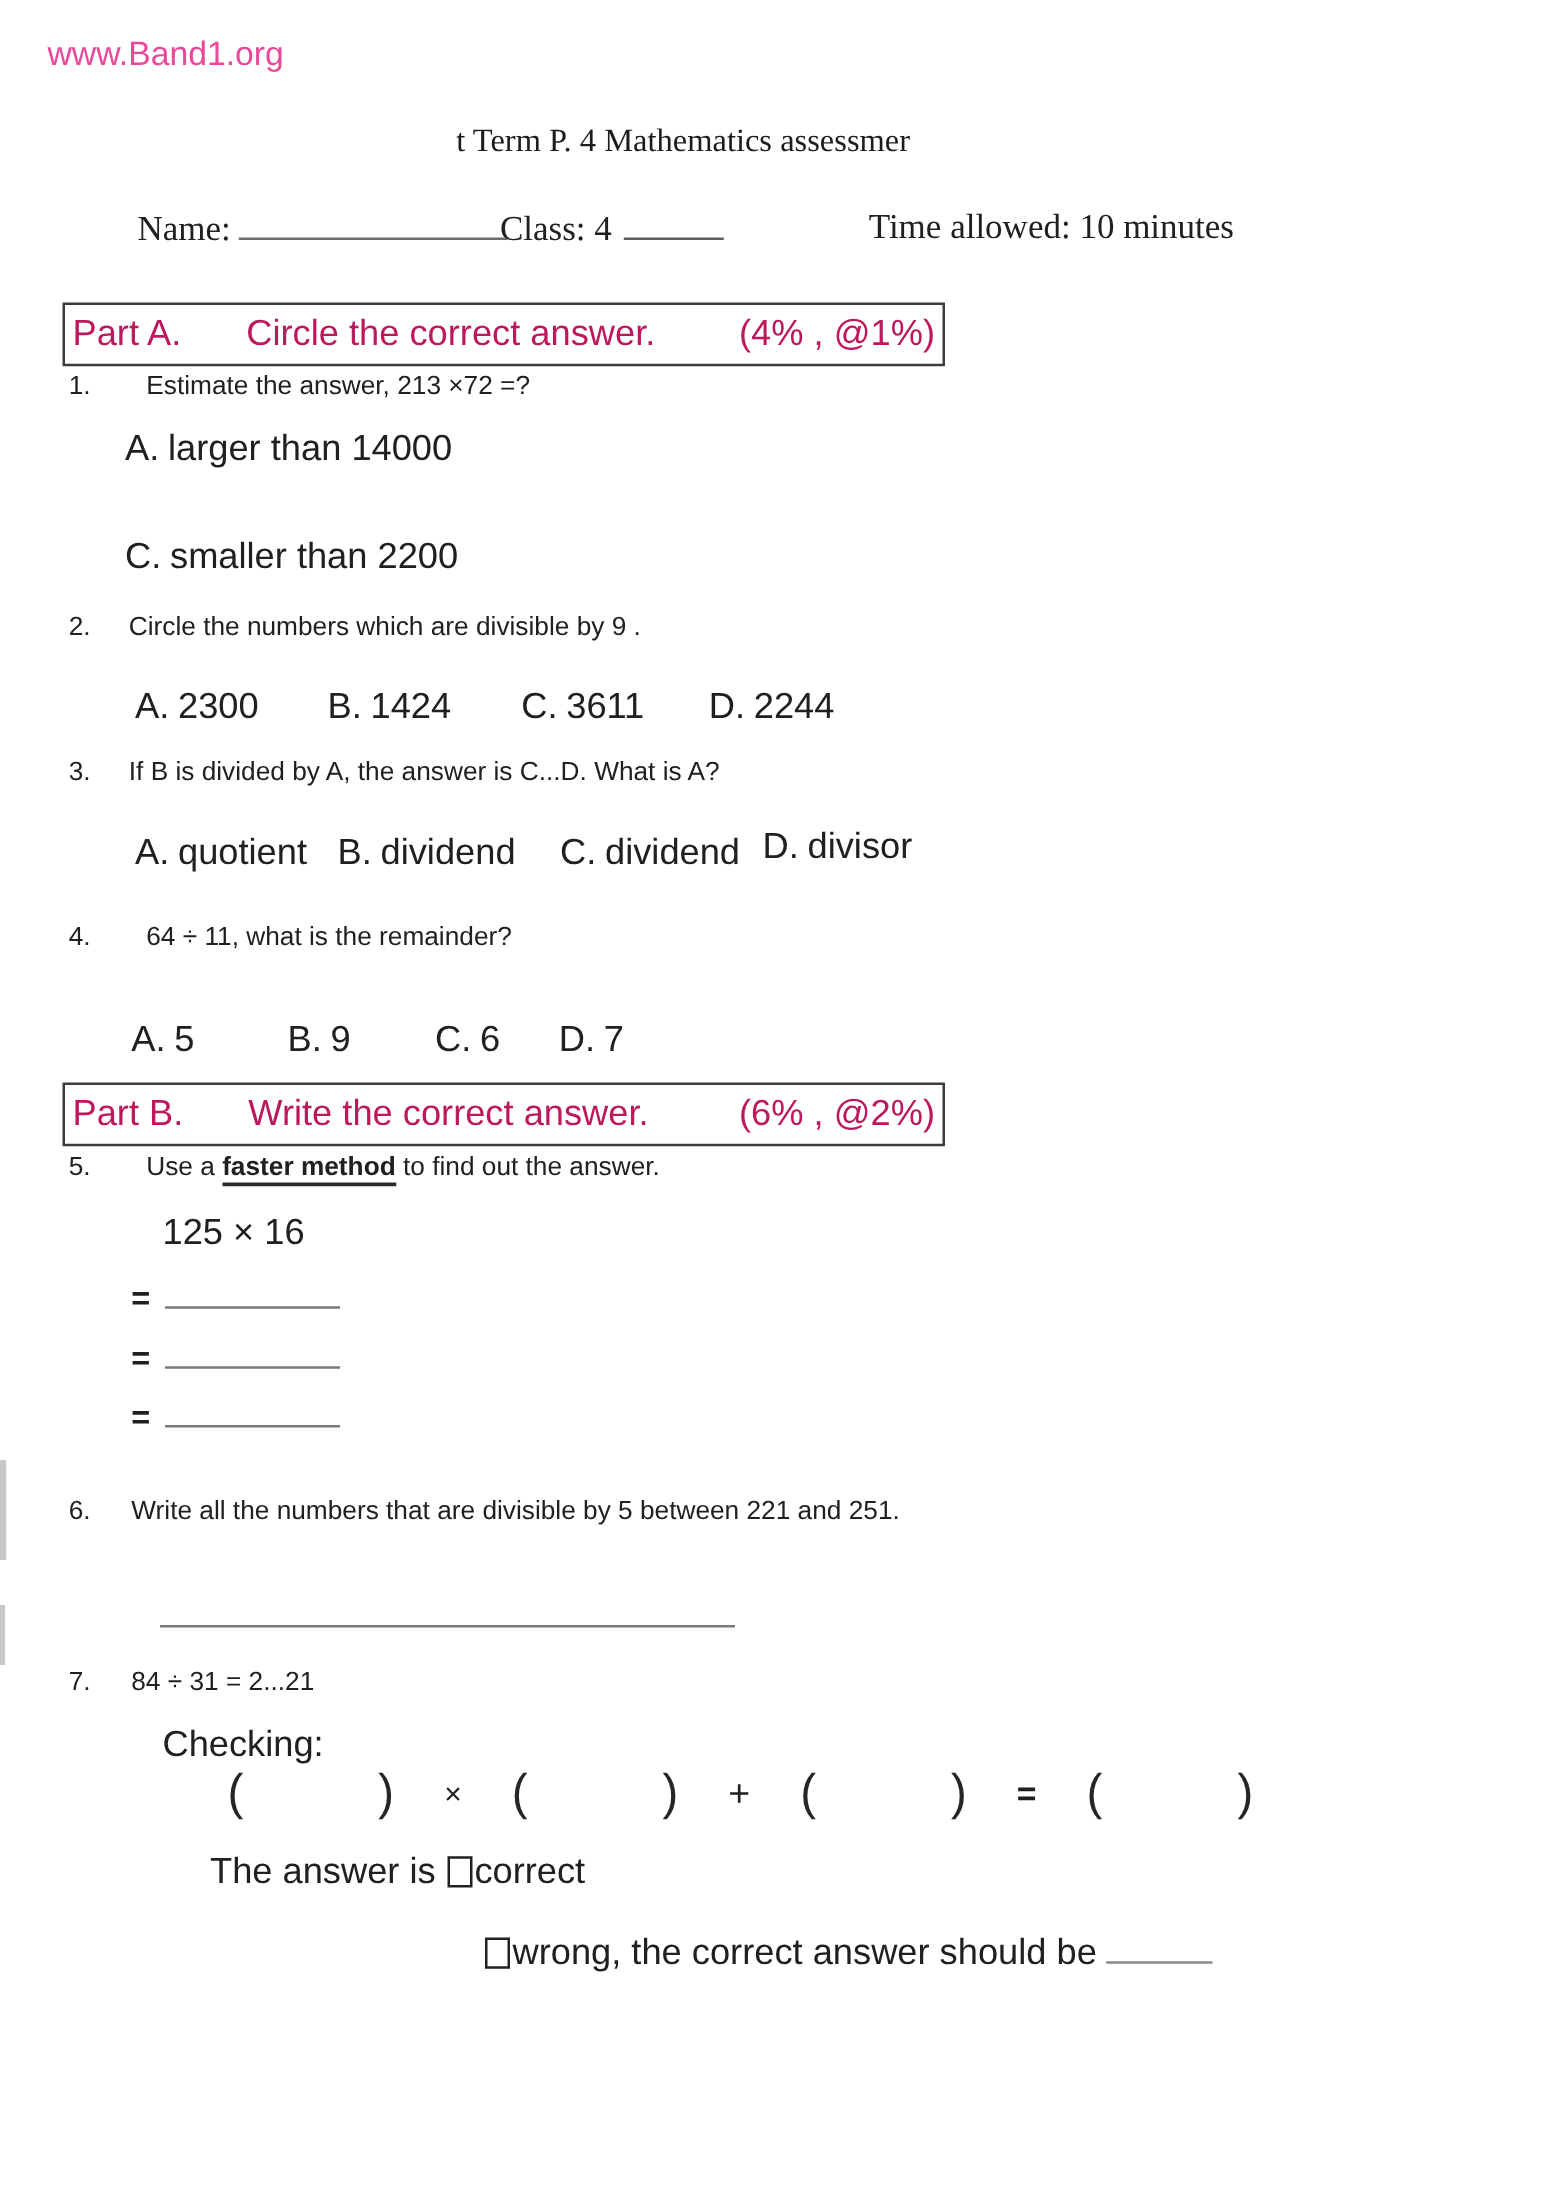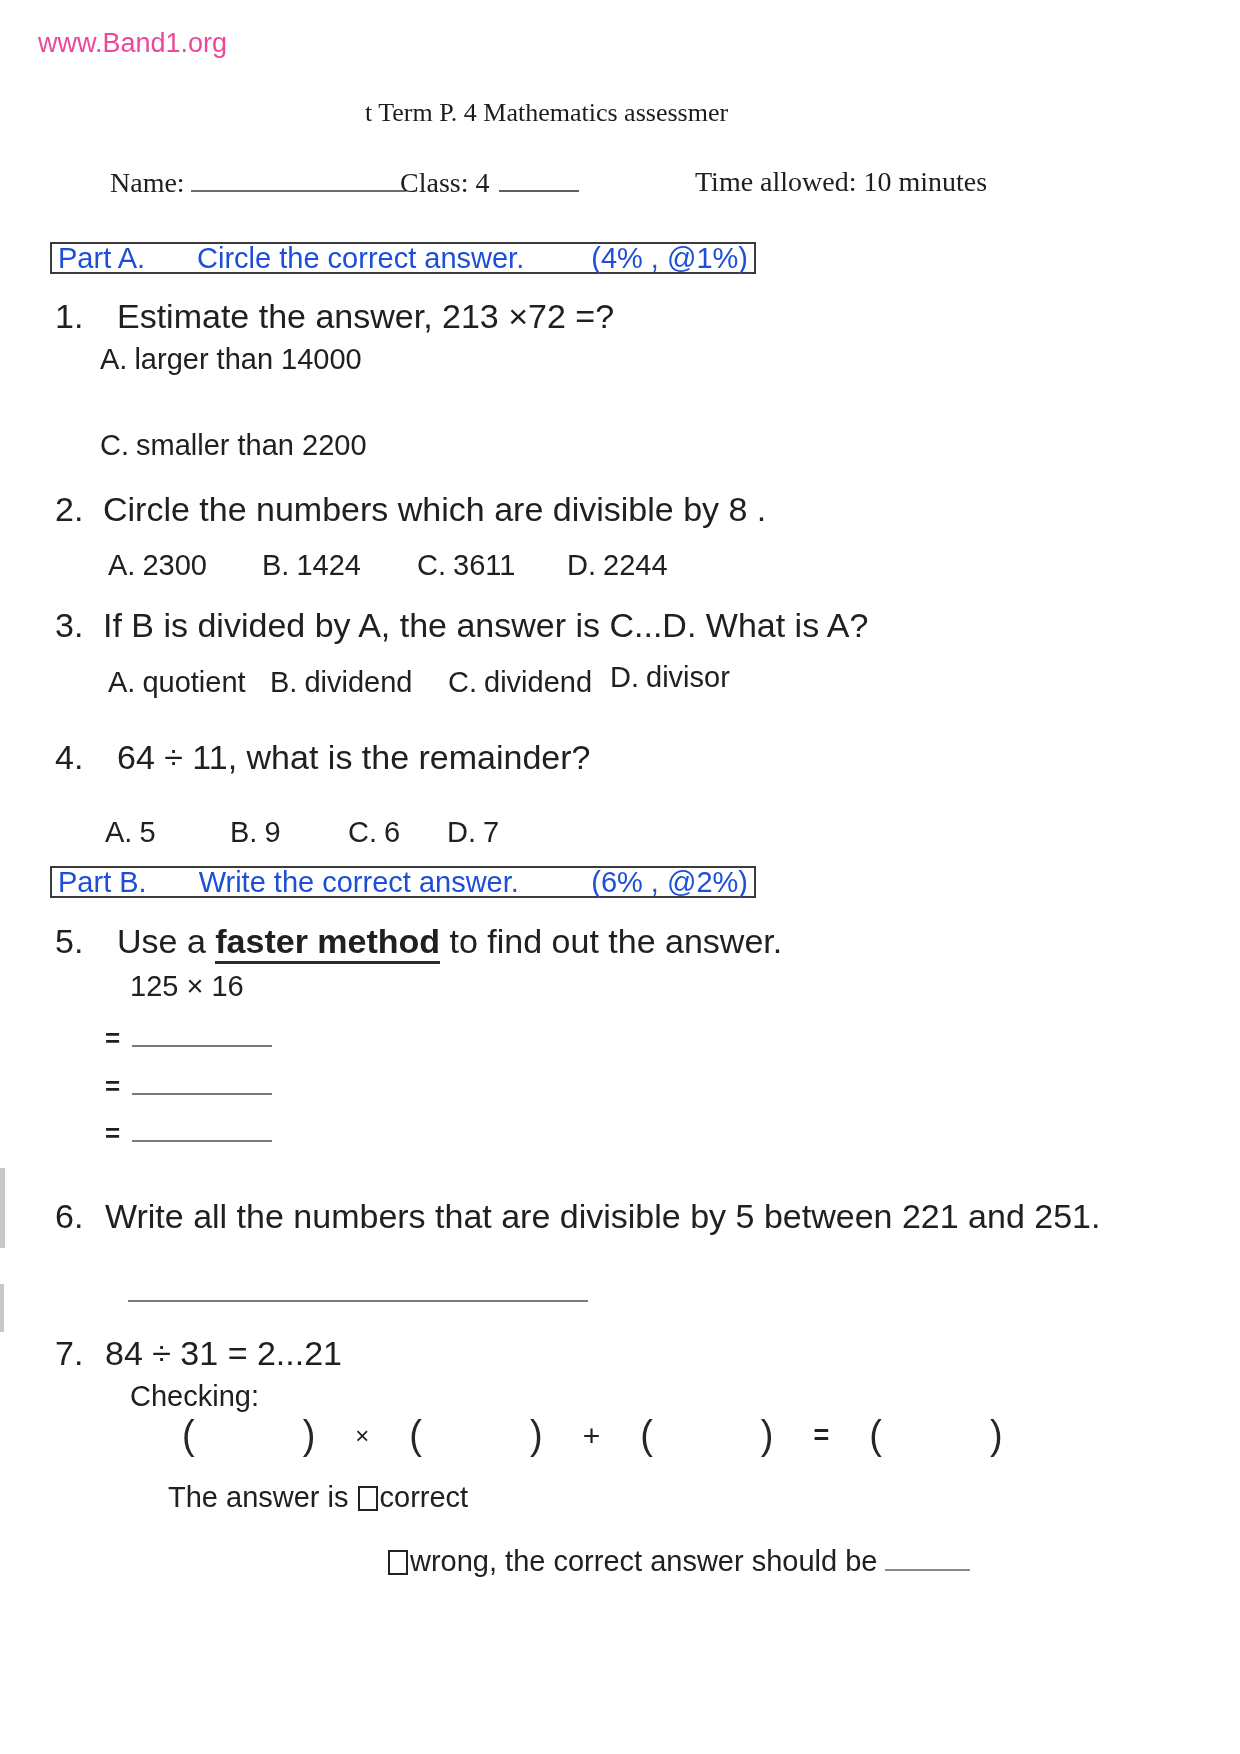--- a/index.html
+++ b/index.html
@@ -21,33 +21,33 @@
 
   .name-row { top: 166px; font-size: 28px; }
   .name-group { left: 62px; margin-left: 48px; }
   .class-group { left: 400px; }
   .time-label { left: 695px; }
   .blank { display: inline-block; border-bottom: 2px solid #5f5f5f; vertical-align: baseline; }
   .name-blank { width: 215px; height: 24px; margin-left: 6px; border-bottom-color: #6e6e6e; }
   .class-blank { width: 80px; height: 24px; margin-left: 10px; }
 
   .part-box {
-    left: 50px; width: 706px; height: 32px;
+    left: 50px; width: 706px; height: 51px;
     border: 2px solid #3c3c3c;
     display: flex; align-items: center;
-    font-size: 29px; color: #1d4ed8;
+    font-size: 29px; color: #be185d;
     padding: 0 4px; box-sizing: border-box;
   }
   .part-a-box { top: 242px; }
   .part-b-box { top: 866px; }
   .part-label { margin-left: 2px; }
   .part-instruction { margin-left: 52px; }
   .part-marks { margin-left: auto; margin-right: 2px; }
 
-  .qrow { left: 55px; font-size: 34px; }
+  .qrow { left: 55px; font-size: 21px; }
   .qnum { display: inline-block; }
   .nw48 { width: 48px; } .nw50 { width: 50px; } .nw62 { width: 62px; }
 
   .opt-v { left: 100px; font-size: 29px; }
   .opt-label { margin-right: 7px; }
   .opt-h { font-size: 29px; }
 
   .em-bold { font-weight: bold; border-bottom: 3px solid #2a2a2a; padding-bottom: 1px; }
 
   .expr { left: 130px; font-size: 29px; }
@@ -114,21 +114,21 @@
     <span class="qnum nw62">1.</span><span>Estimate the answer, 213 ×72 =?</span>
   </div>
   <div class="abs opt-v" style="top:343px">
     <span class="opt-label">A.</span><span>larger than 14000</span>
   </div>
   <div class="abs opt-v" style="top:429px">
     <span class="opt-label">C.</span><span>smaller than 2200</span>
   </div>
 
   <div class="abs qrow" style="top:490px">
-    <span class="qnum nw48">2.</span><span>Circle the numbers which are divisible by 8 .</span>
+    <span class="qnum nw48">2.</span><span>Circle the numbers which are divisible by 9 .</span>
   </div>
   <div class="abs opt-h" style="left:108px;top:549px">
     <span class="opt-label">A.</span><span>2300</span>
   </div>
   <div class="abs opt-h" style="left:262px;top:549px">
     <span class="opt-label">B.</span><span>1424</span>
   </div>
   <div class="abs opt-h" style="left:417px;top:549px">
     <span class="opt-label">C.</span><span>3611</span>
   </div>

